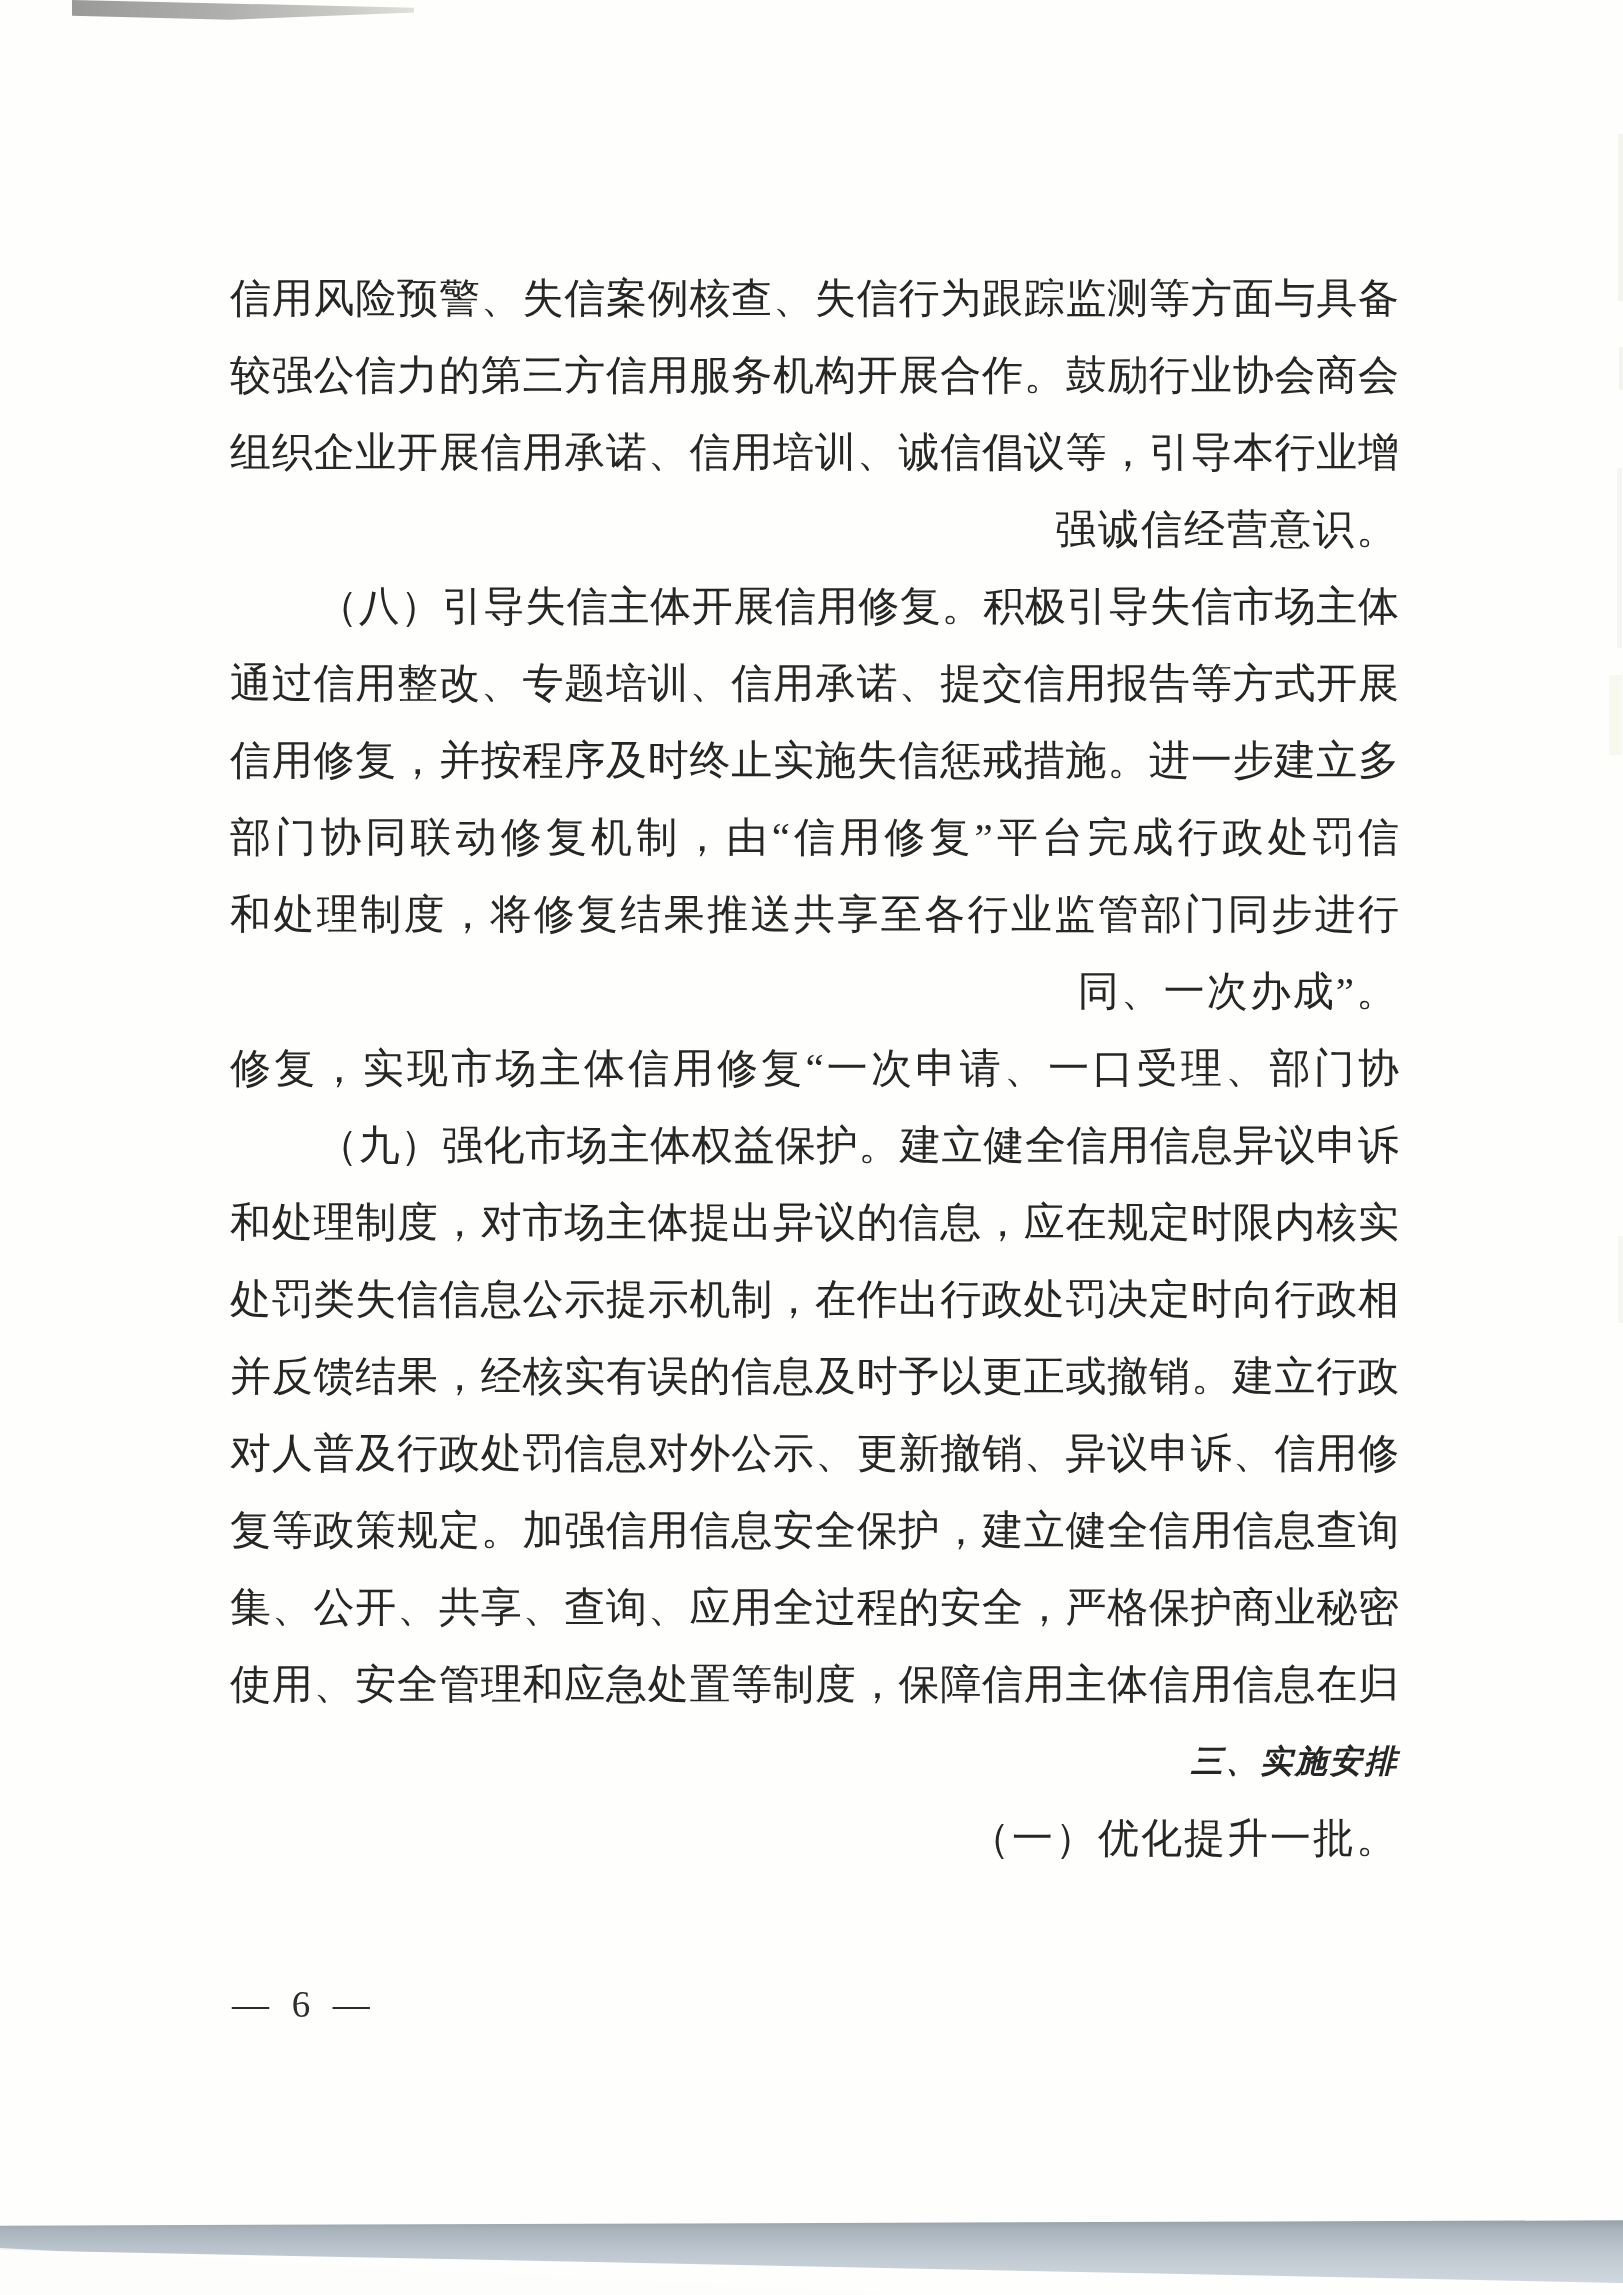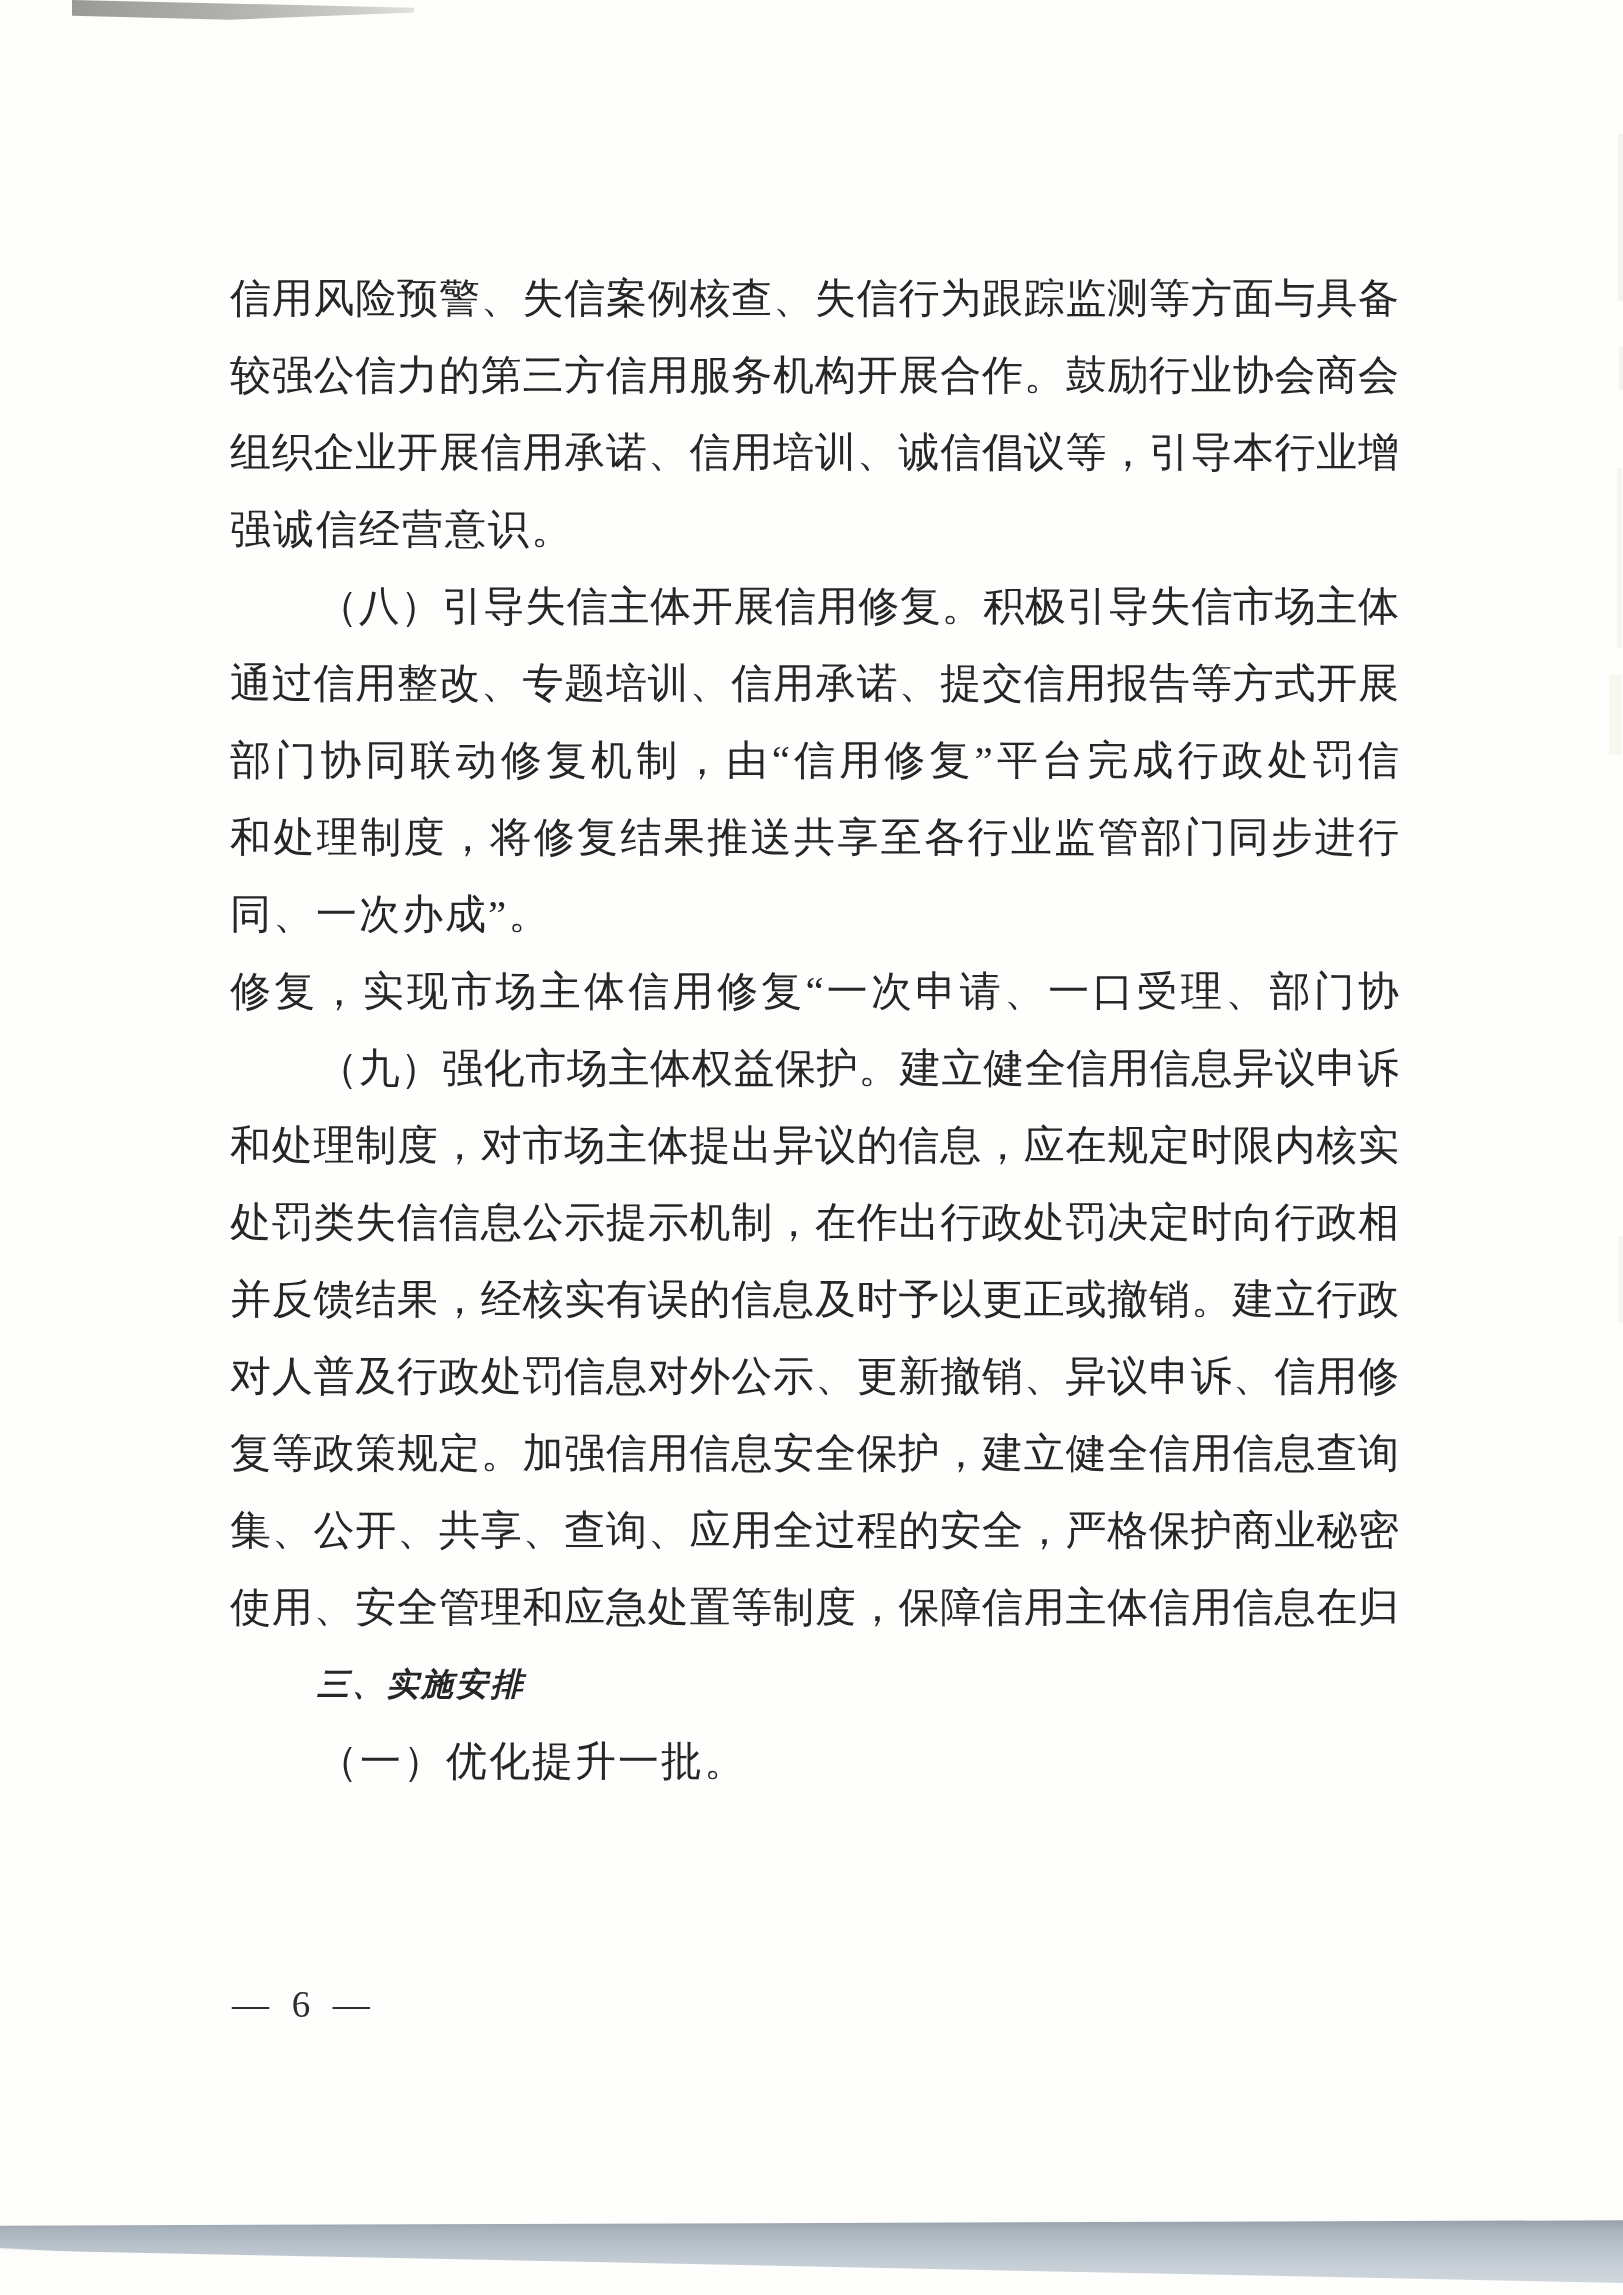--- a/index.html
+++ b/index.html
@@ -11,21 +11,21 @@
     font-family:"Liberation Serif","DejaVu Serif",serif;
     color:#262626;
   }
   .content{
     position:absolute;left:230px;top:260px;width:1169px;
   }
   .line{
     height:77px;line-height:77px;
     font-size:41px;
     letter-spacing:2px;
-    text-align:left;
+    text-align:right;
     white-space:nowrap;
   }
   .just{
     letter-spacing:0;
     white-space:normal;
     text-align:justify;
     text-align-last:justify;
     text-justify:inter-character;
   }
   .indent{padding-left:87px;}
@@ -76,20 +76,21 @@
 
   <div class="smudge-top"></div>
 
   <div class="content">
     <div class="line just">信用风险预警、失信案例核查、失信行为跟踪监测等方面与具备</div>
     <div class="line just">较强公信力的第三方信用服务机构开展合作。鼓励行业协会商会</div>
     <div class="line just">组织企业开展信用承诺、信用培训、诚信倡议等，引导本行业增</div>
     <div class="line">强诚信经营意识。</div>
     <div class="line just indent">（八）引导失信主体开展信用修复。积极引导失信市场主体</div>
     <div class="line just">通过信用整改、专题培训、信用承诺、提交信用报告等方式开展</div>
+    <div class="line just">信用修复，并按程序及时终止实施失信惩戒措施。进一步建立多</div>
     <div class="line just">部门协同联动修复机制，由“信用修复”平台完成行政处罚信</div>
     <div class="line just">和处理制度，将修复结果推送共享至各行业监管部门同步进行</div>
     <div class="line">同、一次办成”。</div>
     <div class="line just">修复，实现市场主体信用修复“一次申请、一口受理、部门协</div>
     <div class="line just indent">（九）强化市场主体权益保护。建立健全信用信息异议申诉</div>
     <div class="line just">和处理制度，对市场主体提出异议的信息，应在规定时限内核实</div>
     <div class="line just">处罚类失信信息公示提示机制，在作出行政处罚决定时向行政相</div>
     <div class="line just">并反馈结果，经核实有误的信息及时予以更正或撤销。建立行政</div>
     <div class="line just">对人普及行政处罚信息对外公示、更新撤销、异议申诉、信用修</div>
     <div class="line just">复等政策规定。加强信用信息安全保护，建立健全信用信息查询</div>

